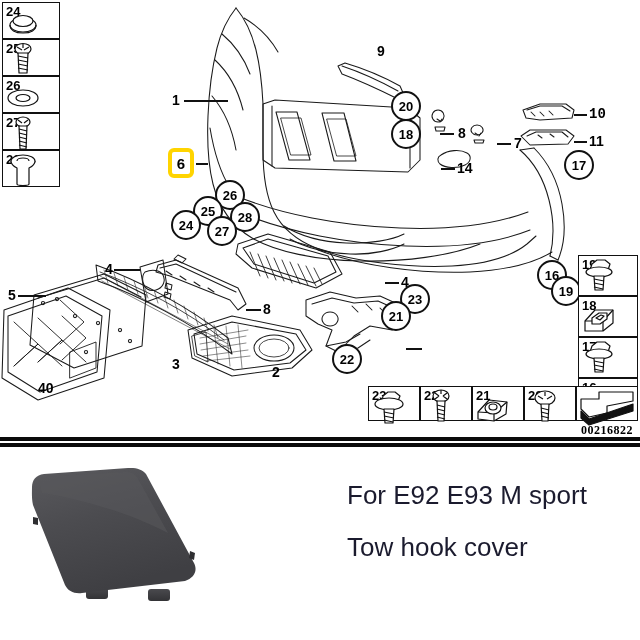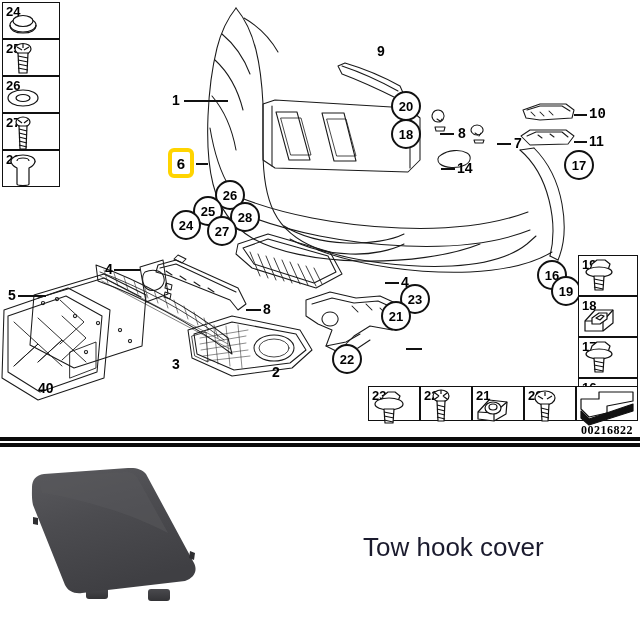--- a/index.html
+++ b/index.html
@@ -40,21 +40,21 @@
 
   
   .divbar{position:absolute;left:0;width:640px;background:#0b0b0b;}
 
   
   #photo-panel{position:absolute;left:0;top:447px;width:640px;height:193px;background:#fff;}
   #product-photo{position:absolute;left:18px;top:18px;width:300px;height:155px;}
   .ptext{position:absolute;color:#1b1b2e;font-family:"Liberation Sans",sans-serif;
          font-size:26px;font-weight:normal;letter-spacing:0px;white-space:nowrap;}
   #ptext1{left:347px;top:33px;}
-  #ptext2{left:347px;top:85px;margin-left:16px;}
+  #ptext2{left:347px;top:85px;}
 </style>
 </head>
 <body>
 
 <div id="page">
 
   <div id="diagram">
 
     <svg width="640" height="437" viewBox="0 0 640 437">
       <g fill="none" stroke="#1a1a1a" stroke-width="1.05" stroke-linejoin="round" stroke-linecap="round">
@@ -415,15 +415,16 @@
                L176 98 C180 106 176 113 167 116 L64 128
                C56 129 50 126 47 120 L15 40 C13.5 33 14 27 14 22 Z" fill="url(#coverGrad)"></path>
 
       <path d="M22 20 C22 15 26 12 33 11.5 L106 7 C112 6.5 116 8 119 12 L150 68
                C120 52 74 36 24 28 Z" fill="#57575b" opacity="0.55"></path>
 
       <path d="M15 52 l5 1 l0 7 l-5 -1 Z" fill="#2f2f32"></path>
       <path d="M172 86 l5 2 l-1 7 l-5 -2 Z" fill="#2f2f32"></path>
     </svg>
 
+    <div class="ptext" id="ptext1">For E92 E93 M sport</div>
     <div class="ptext" id="ptext2">Tow hook cover</div>
   </div>
 </div>
 
 </body></html>

